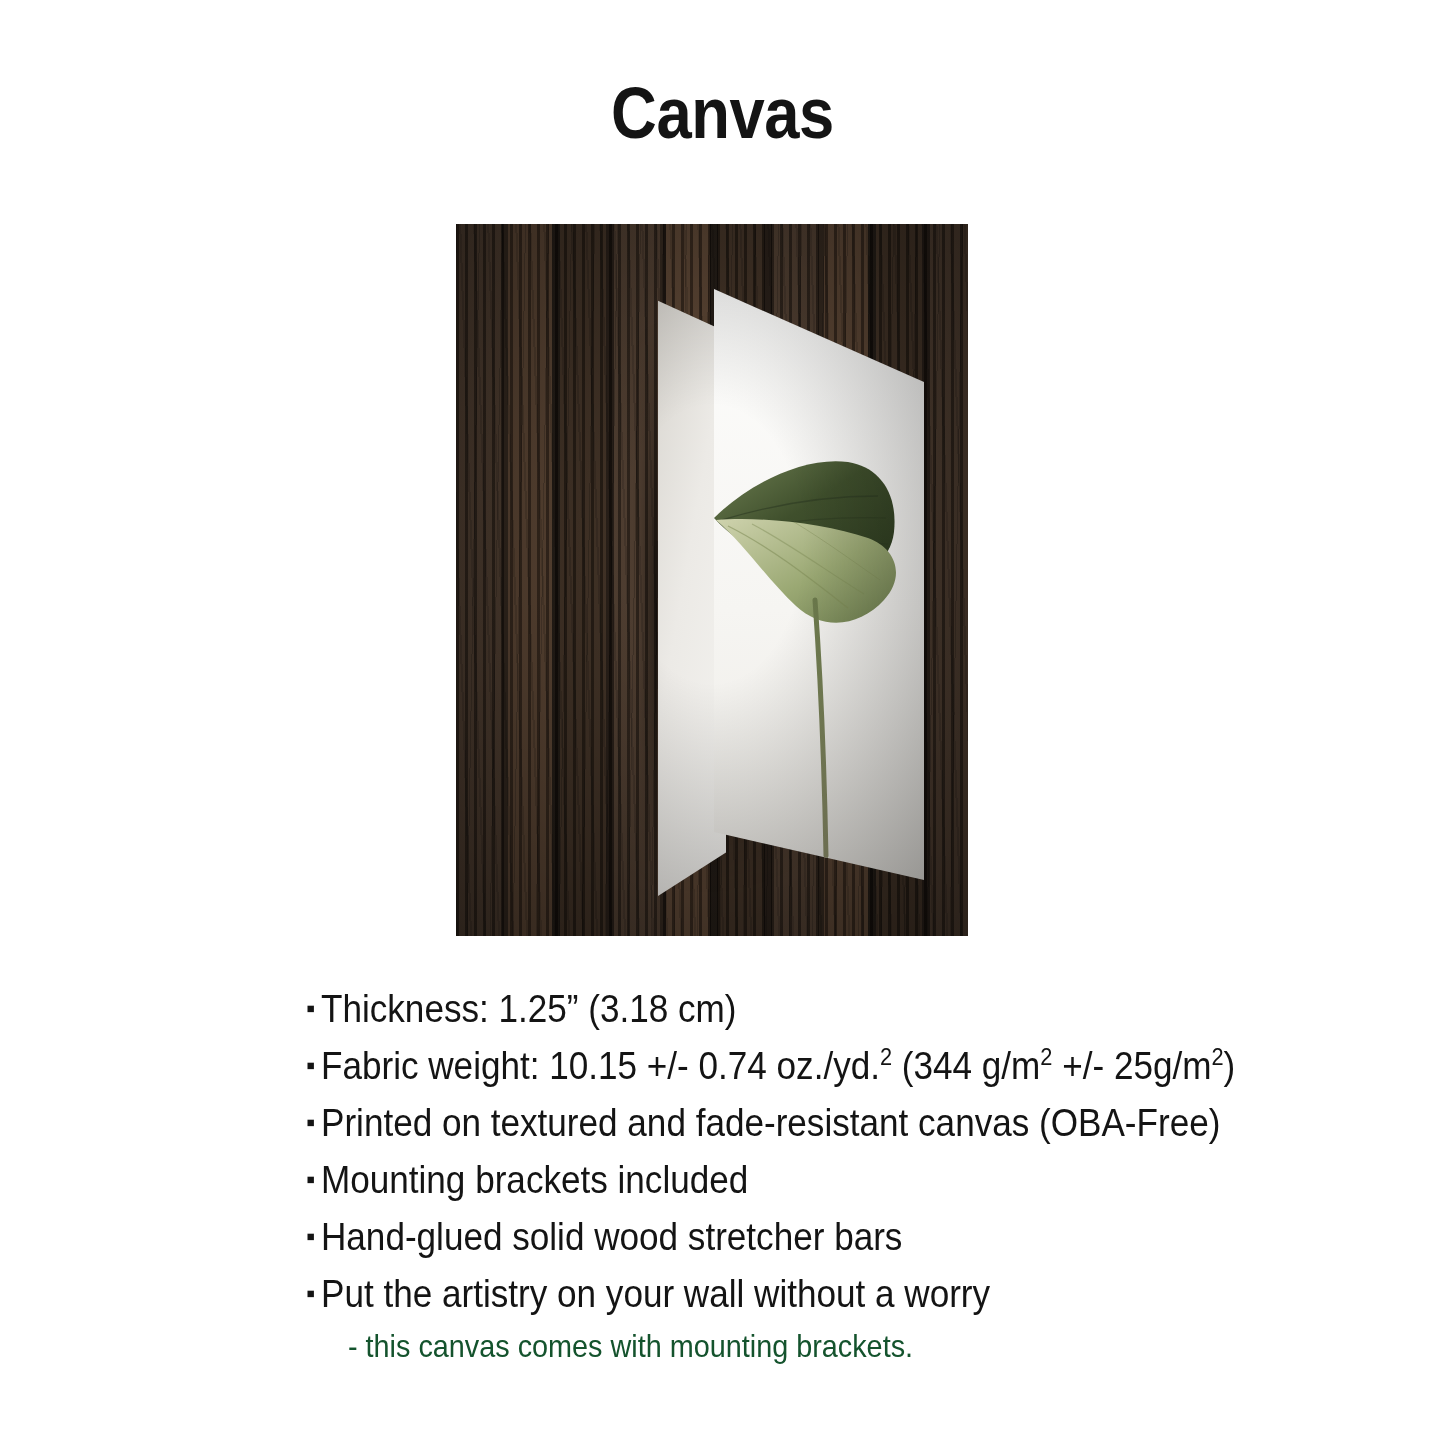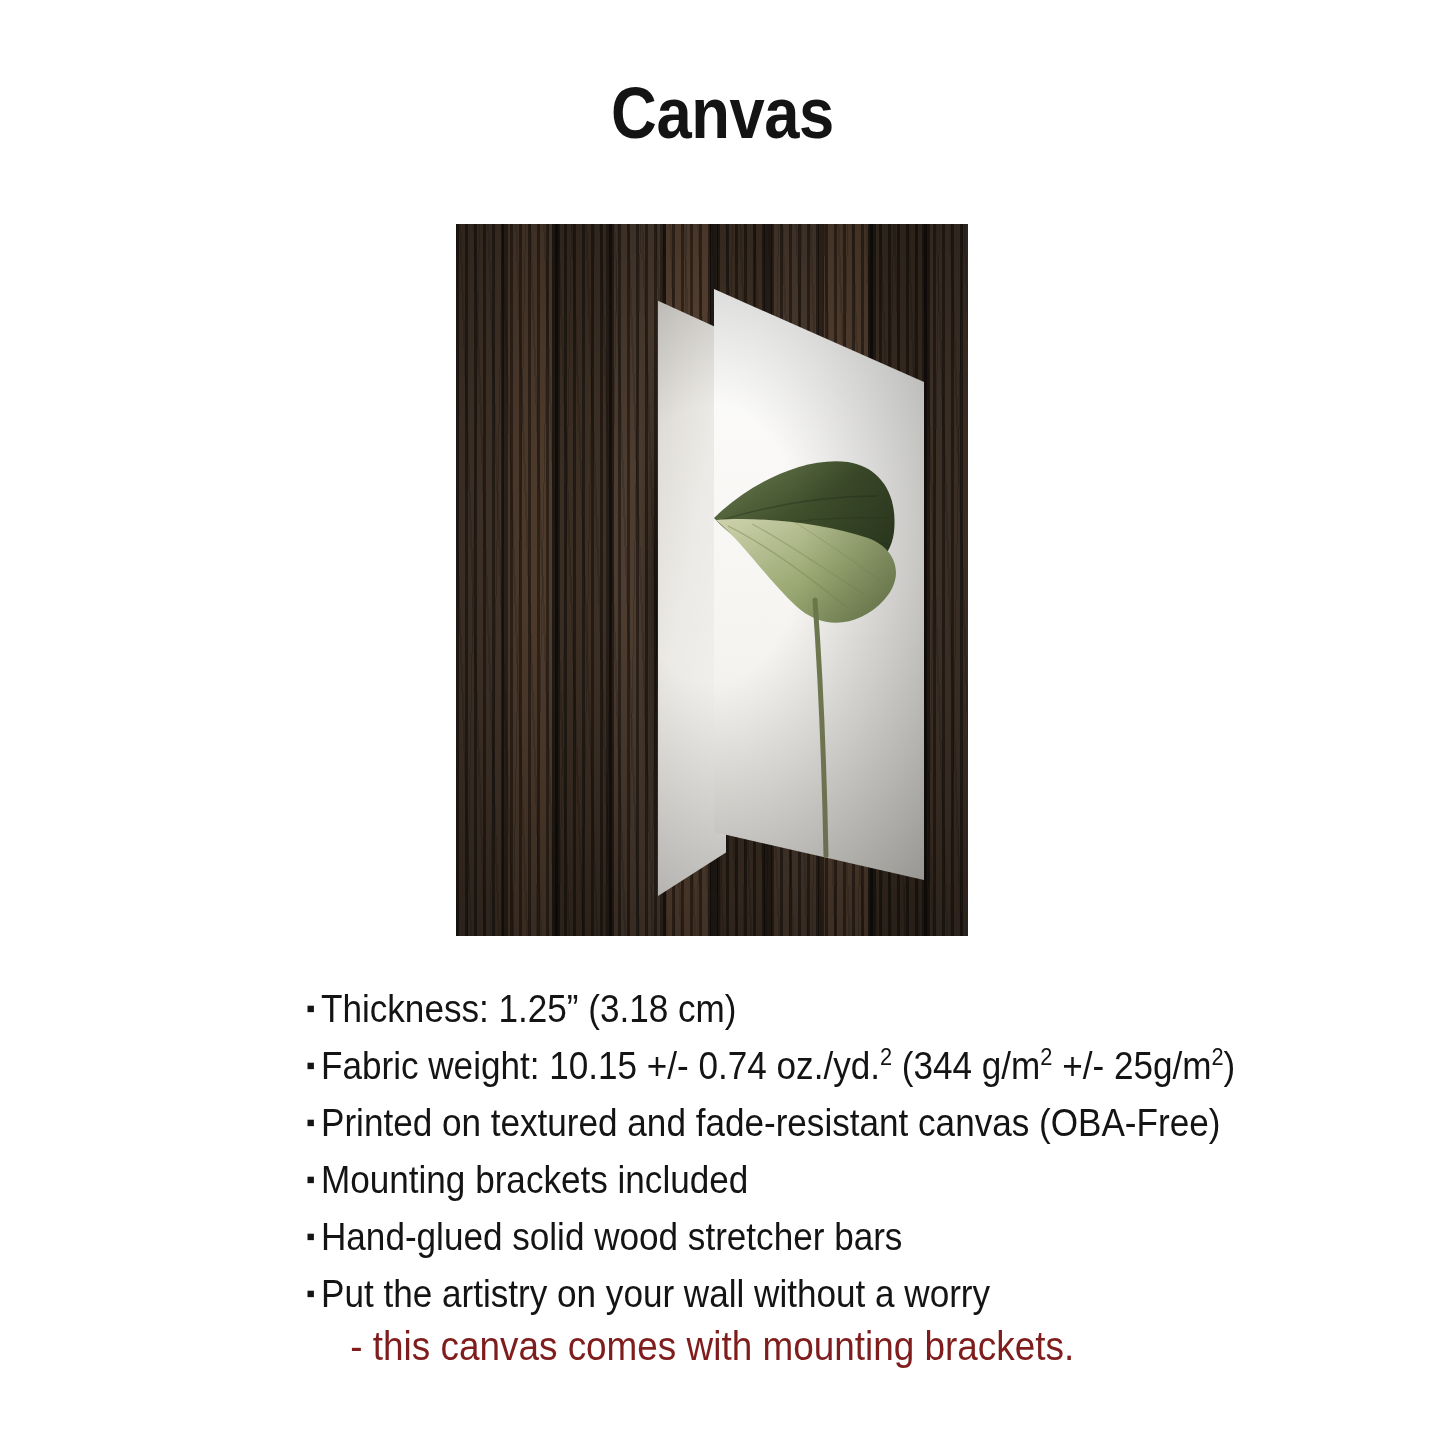--- a/index.html
+++ b/index.html
@@ -159,23 +159,23 @@
     transform-origin: left center;
     white-space: pre;
     display: block;
   }
   .spec .txt sup {
     font-size: 0.62em;
     vertical-align: super;
     line-height: 0;
   }
   .spec-cont {
-    font-size: 41px;
+    font-size: 32px;
     line-height: 47px;
-    color: #7f1d1d;
+    color: #14532d;
     margin-left: 34px;
     margin-top: -4px;
   }
   .spec-cont .txt {
     transform: scaleX(0.9);
     transform-origin: left center;
     display: block;
     white-space: pre;
   }
 </style>

